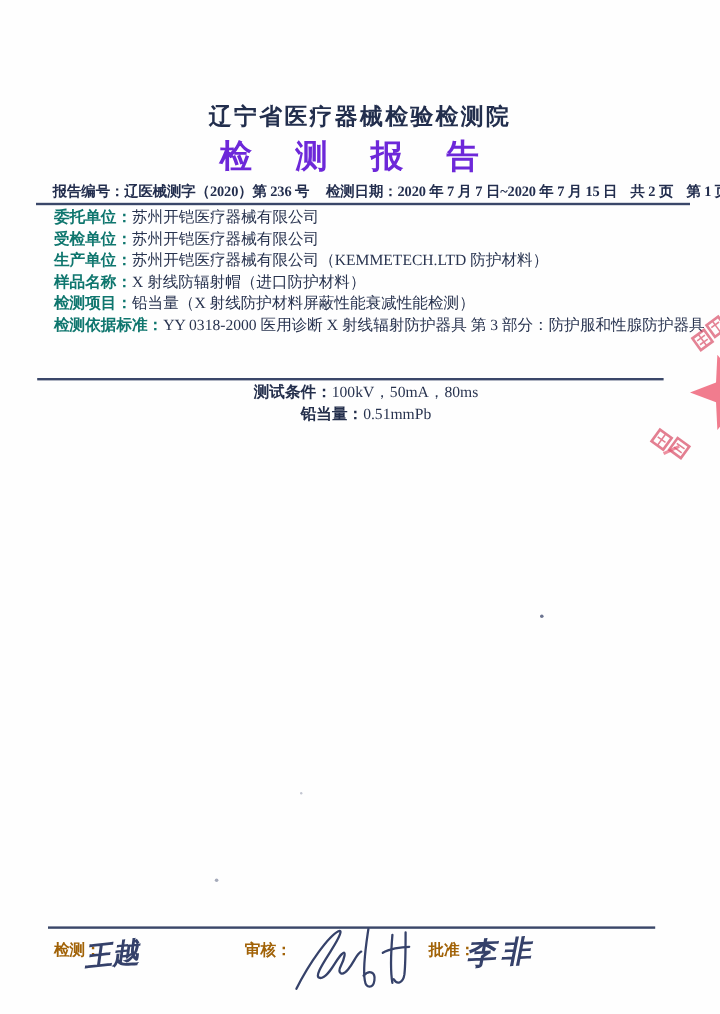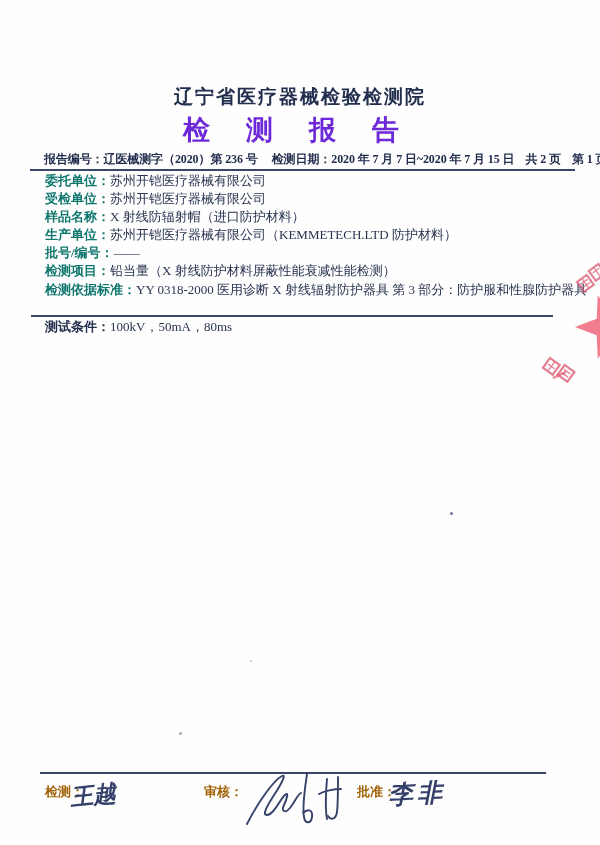--- a/index.html
+++ b/index.html
@@ -28,21 +28,21 @@
   .rule-mid{top:315px; left:31px; width:522px; height:1.5px;}
   .rule-sig{top:772px; left:40px; width:506px; height:1.7px;}
   .fields{
     position:absolute; top:172px; left:45px; width:520px;
     font-size:13px; color:#28334f;
   }
   .fields .row{height:18.1px; line-height:18.1px; white-space:nowrap;}
   .fields .row .lbl{font-weight:bold; color:#0f766e;}
   .results{
     position:absolute; top:318px; left:45px; width:520px;
-    font-size:13px; color:#28334f;
+    font-size:13px; color:#28334f;text-align:center;
   }
   .results .row{height:18.3px; line-height:18.3px; white-space:nowrap;}
   .results .row .lbl{font-weight:bold; color:#242f4c;}
   .sig-label{
     position:absolute; top:783px; font-size:13px; font-weight:bold; color:#a16207;
   }
   .sig-name{
     position:absolute; color:#35416a; font-style:italic; font-weight:bold;
     font-family:"DejaVu Serif","Liberation Serif",serif;
   }
@@ -65,31 +65,31 @@
 
   <div class="meta-row">
     <span>报告编号：</span><span>辽医械测字（2020）第 236 号</span><span class="gap"></span><span>检测日期：</span><span>2020 年 7 月 7 日~2020 年 7 月 15 日</span><span class="gap-sm"></span><span>共 2 页</span><span class="gap-sm"></span><span>第 1 页</span>
   </div>
 
   <div class="rule rule-top"></div>
 
   <div class="fields">
     <div class="row"><span class="lbl">委托单位：</span><span>苏州开铠医疗器械有限公司</span></div>
     <div class="row"><span class="lbl">受检单位：</span><span>苏州开铠医疗器械有限公司</span></div>
+    <div class="row"><span class="lbl">生产单位：</span><span>苏州开铠医疗器械有限公司（KEMMETECH.LTD 防护材料）</span></div>
     <div class="row"><span class="lbl">样品名称：</span><span>X 射线防辐射帽（进口防护材料）</span></div>
-    <div class="row"><span class="lbl">生产单位：</span><span>苏州开铠医疗器械有限公司（KEMMETECH.LTD 防护材料）</span></div>
-    <div class="row"><span class="lbl">批号/编号：</span><span>——</span></div>
     <div class="row"><span class="lbl">检测项目：</span><span>铅当量（X 射线防护材料屏蔽性能衰减性能检测）</span></div>
     <div class="row"><span class="lbl">检测依据标准：</span><span>YY 0318-2000 医用诊断 X 射线辐射防护器具 第 3 部分：防护服和性腺防护器具</span></div>
   </div>
 
   <div class="rule rule-mid"></div>
 
   <div class="results">
     <div class="row"><span class="lbl">测试条件：</span><span>100kV，50mA，80ms</span></div>
+    <div class="row"><span class="lbl">铅当量：</span><span>0.51mmPb</span></div>
   </div>
 
   <div class="rule rule-sig"></div>
 
   <div class="sig-label" style="left:45px;">检测：</div>
   <div class="sig-name sig-tester">王越</div>
 
   <div class="sig-label" style="left:204px;">审核：</div>
   <svg class="scrawl" width="110" height="62" viewBox="0 0 110 62">
     <g fill="none" stroke="#36426a" stroke-width="1.9" stroke-linecap="round">

